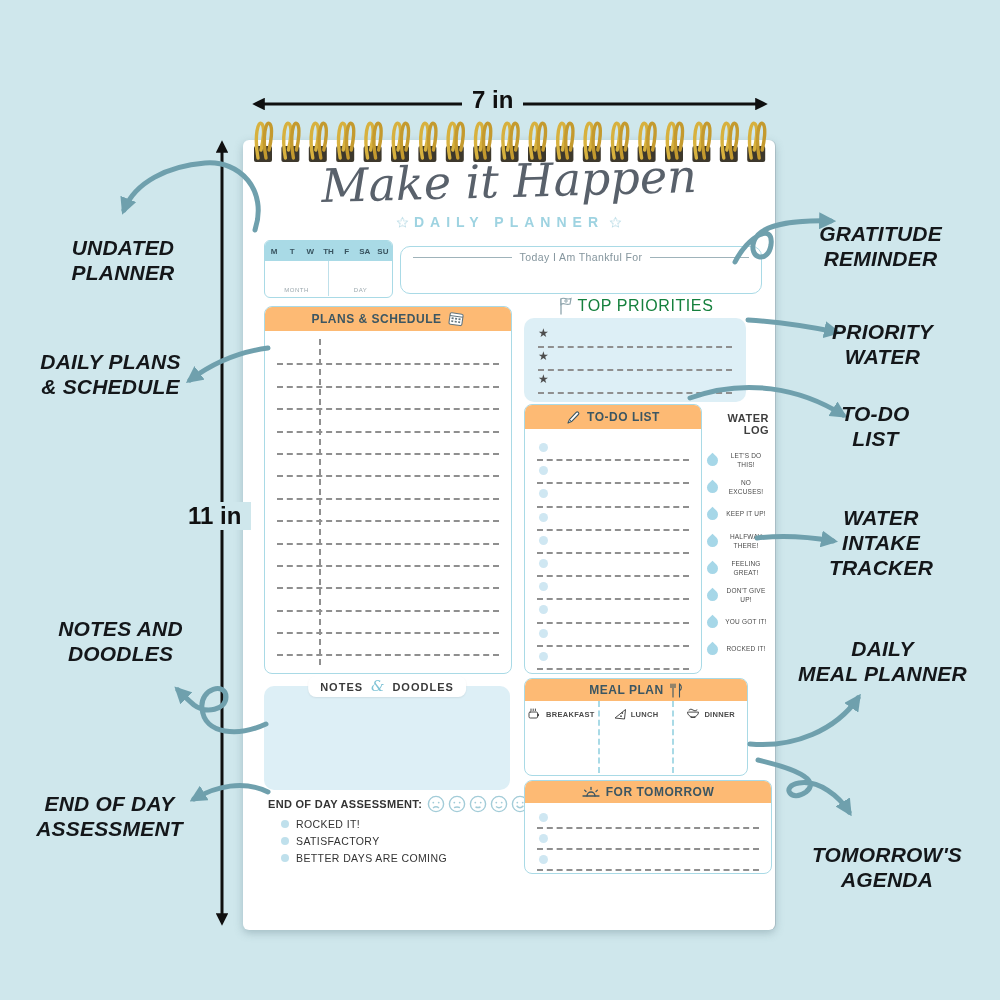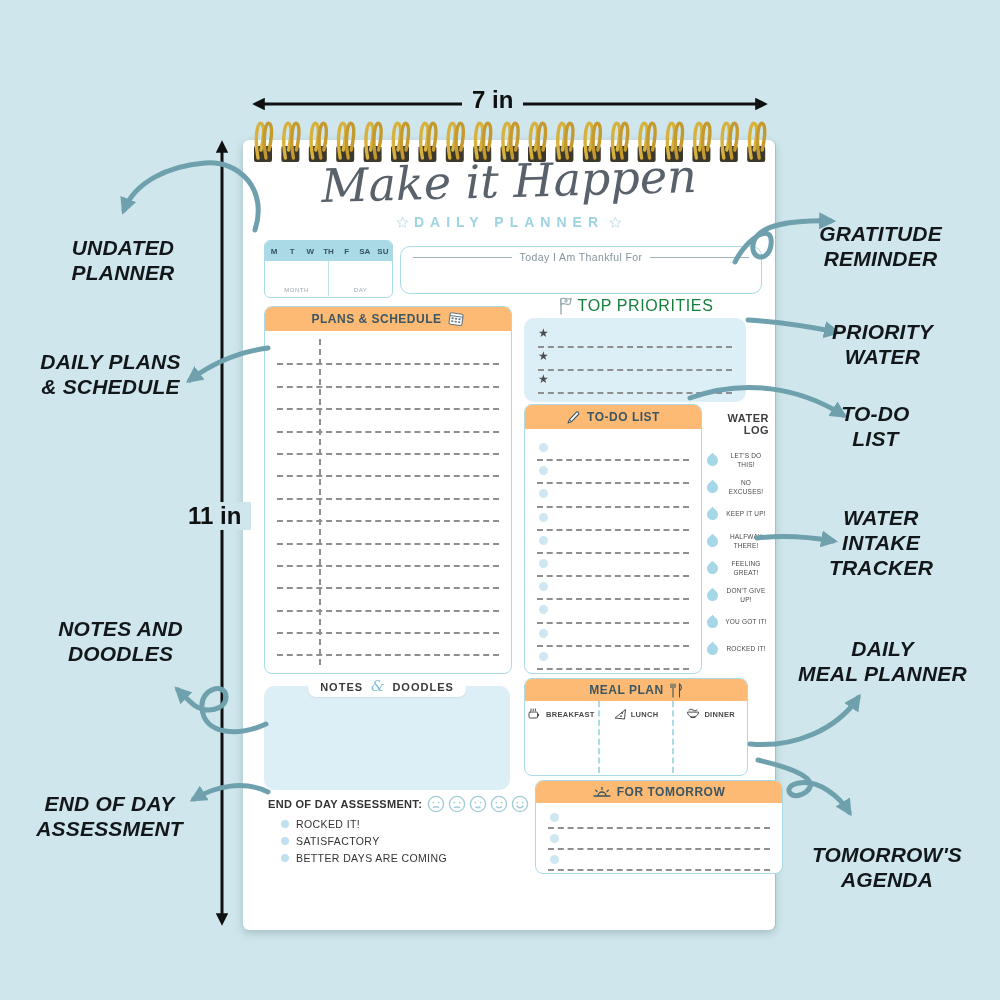--- a/index.html
+++ b/index.html
@@ -81,21 +81,21 @@
   
   #assess{position:absolute;left:25px;top:655px;width:255px}
   .assess-head{display:flex;align-items:center;gap:5px}
   .assess-title{font-size:11px;letter-spacing:.3px;color:#333;font-weight:bold;white-space:nowrap}
   .faces{display:flex;gap:3px}
   .assess-item{display:flex;align-items:center;gap:7px;margin:5px 0 0 13px}
   .abullet{width:8px;height:8px;border-radius:50%;background:#bfe0ec;flex:none}
   .atext{font-size:10.5px;letter-spacing:.4px;color:#333}
 
   
-  #tomorrow{left:292px;top:640px;width:246px;height:92px}
+  #tomorrow{left:281px;top:640px;width:246px;height:92px}
   #tomorrow .panel-head{height:22px}
   #tomorrow .panel-body{padding:7px 12px 0}
   #tomorrow .row-bullet{height:21px}
 
   
   .callout{position:absolute;z-index:6;font-weight:bold;font-style:italic;font-size:21px;color:#14171a;
            text-align:center;white-space:pre-line;line-height:1.18;letter-spacing:.2px}
   #c-l0{left:38px;top:236px;width:170px}
   #c-l1{left:18px;top:350px;width:185px}
   #c-l2{left:28px;top:617px;width:185px}

